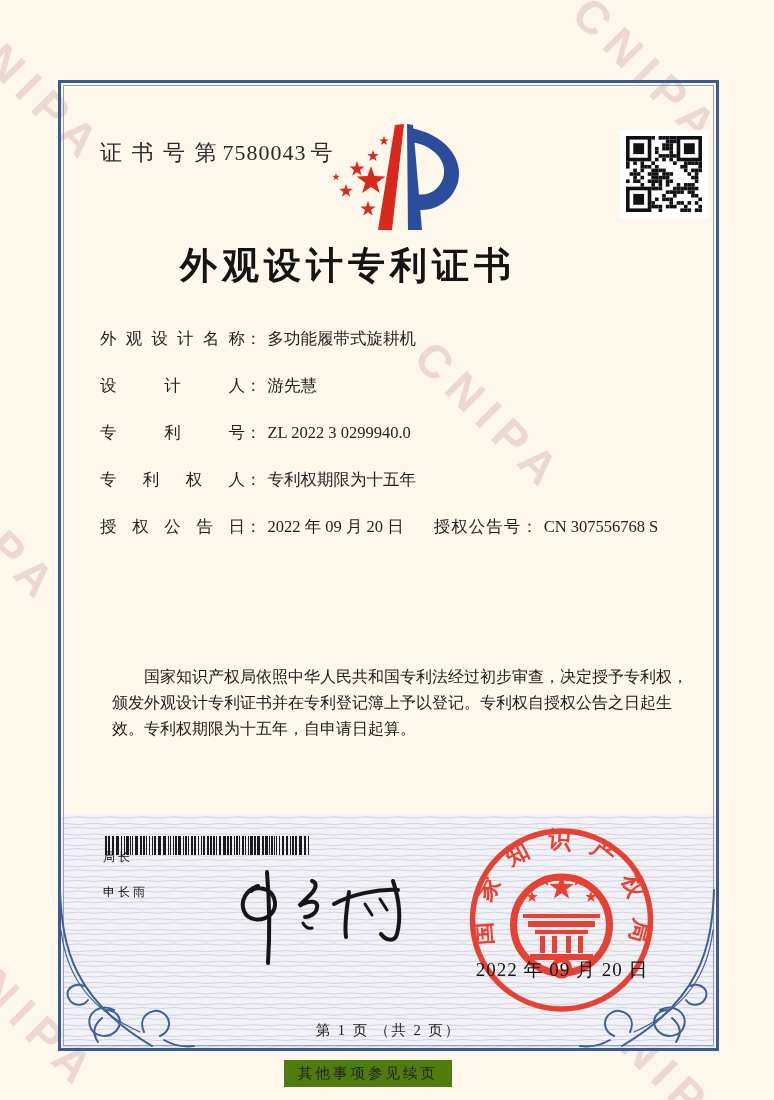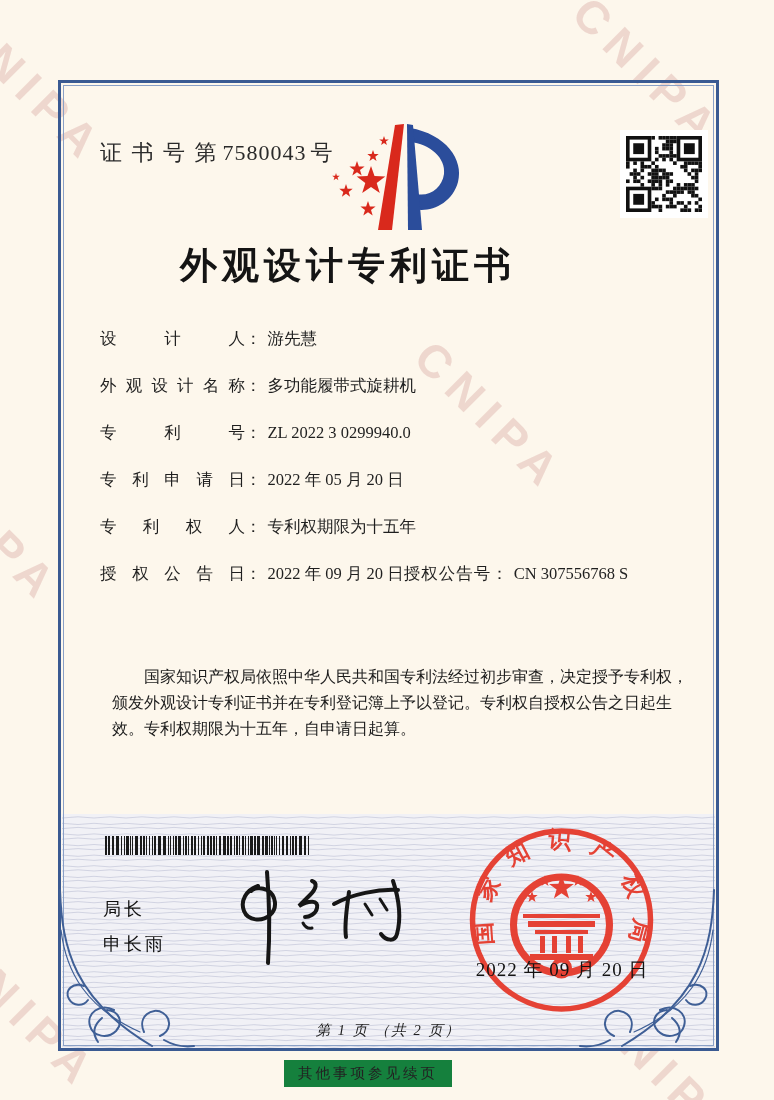--- a/index.html
+++ b/index.html
@@ -32,42 +32,42 @@
          display:flex;align-items:center;justify-content:center;}
 
   .title{position:absolute;left:0;width:696px;top:241px;text-align:center;
          font-size:37px;font-weight:bold;color:#141414;letter-spacing:5px;}
 
   .fields{position:absolute;left:100px;top:326px;width:600px;font-size:16.5px;color:#1f1f1f;}
   .frow{line-height:26px;margin-bottom:21px;white-space:nowrap;}
   .flabel{display:inline-block;width:145px;text-align:justify;text-align-last:justify;
           vertical-align:top;}
   .colon{margin-right:6px;}
-  .grantpair{}
+  .grantpair{margin-left:30px;}
   .grantpair .glabel{letter-spacing:1px;}
 
   .paras{position:absolute;left:100px;top:652px;width:608px;font-size:16px;
          line-height:1.62;color:#1c1c1c;}
   .paras p{margin:12px;text-indent:2em;}
 
   .barcode{position:absolute;left:105px;top:836px;}
 
-  .signer{position:absolute;left:103px;top:892px;
+  .signer{position:absolute;left:103px;top:840px;
           font-family:Liberation Serif, serif;
-          font-size:18px;color:#101010;letter-spacing:3px;line-height:35px;}
+          font-size:12px;color:#101010;letter-spacing:3px;line-height:35px;}
   .sig{position:absolute;left:228px;top:864px;}
 
   .seal{position:absolute;left:464px;top:826px;opacity:.95;}
   .sealdate{position:absolute;left:458px;top:957px;width:208px;text-align:center;
             font-size:19px;color:#131313;letter-spacing:1px;}
 
   .pageinfo{position:absolute;left:58px;width:661px;top:1021px;text-align:center;
-            font-size:14.5px;color:#222;letter-spacing:2px;font-style:italic;}
+            font-size:14.5px;color:#222;letter-spacing:2px;}
   .footnote{position:absolute;left:58px;width:620px;top:1060px;text-align:center;}
-  .footnote span{display:inline-block;background:#15803d;padding:4px 14px;
+  .footnote span{display:inline-block;background:#4d7c0f;padding:4px 14px;
             font-size:14.5px;color:#222;letter-spacing:3px;}
 
   .flourish{position:absolute;}
   .flourish.right{transform:scaleX(-1);}
 </style>
 </head>
 <body>
 
 <div class="page">
 
@@ -320,30 +320,27 @@
         <rect x="0.00" y="50.67" width="25.33" height="25.33" fill="#111"></rect>
         <rect x="3.62" y="54.29" width="18.10" height="18.10" fill="#fff"></rect>
         <rect x="7.24" y="57.90" width="10.86" height="10.86" fill="#111"></rect>
       </svg>
   </div>
 
   <div class="title">外观设计专利证书</div>
 
   <div class="fields">
     <div class="frow">
+      <span class="flabel">外观设计名称</span><span class="colon">：</span><span>多功能履带式旋耕机</span>
+    </div>
+    <div class="frow">
       <span class="flabel">设计人</span><span class="colon">：</span><span>游先慧</span>
     </div>
     <div class="frow">
-      <span class="flabel">外观设计名称</span><span class="colon">：</span><span>多功能履带式旋耕机</span>
-    </div>
-    <div class="frow">
       <span class="flabel">专利号</span><span class="colon">：</span><span>ZL 2022 3 0299940.0</span>
-    </div>
-    <div class="frow">
-      <span class="flabel">专利申请日</span><span class="colon">：</span><span>2022 年 05 月 20 日</span>
     </div>
     <div class="frow">
       <span class="flabel">专利权人</span><span class="colon">：</span><span>专利权期限为十五年</span>
     </div>
     <div class="frow">
       <span class="flabel">授权公告日</span><span class="colon">：</span><span>2022 年 09 月 20 日</span><span class="grantpair"><span class="glabel">授权公告号</span><span class="colon">：</span><span>CN 307556768 S</span></span>
     </div>
   </div>
 
   <div class="paras">

